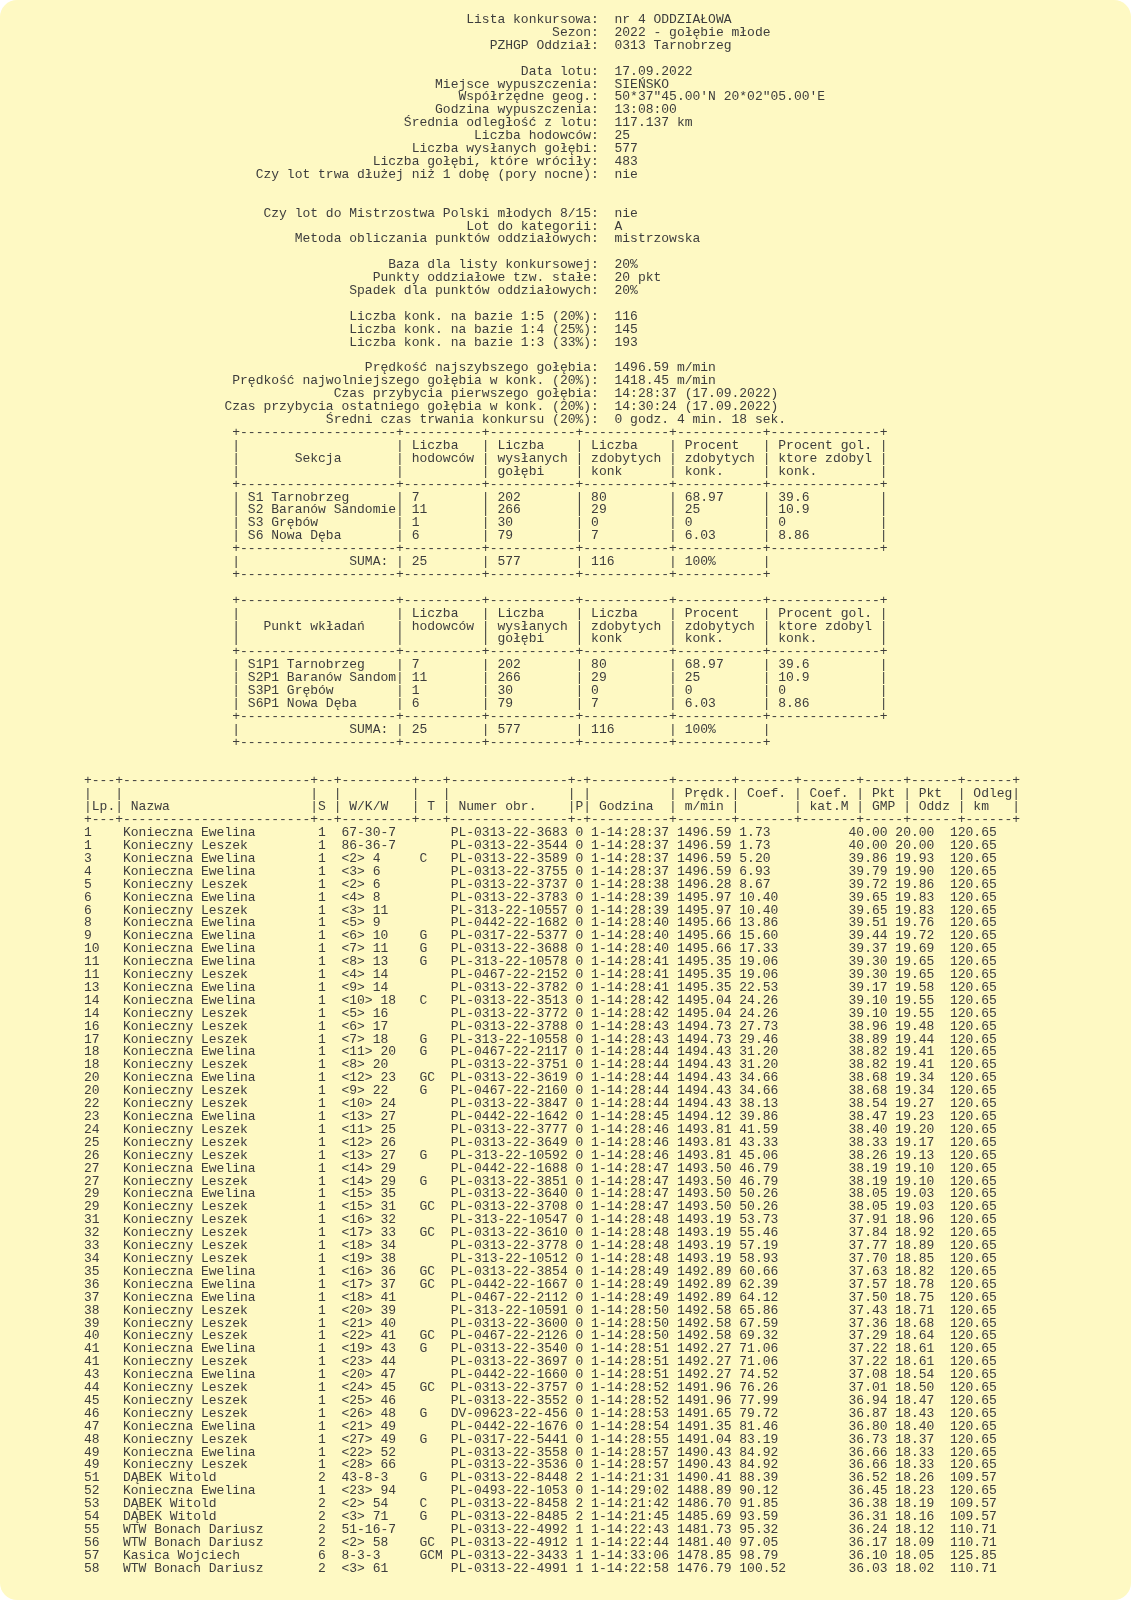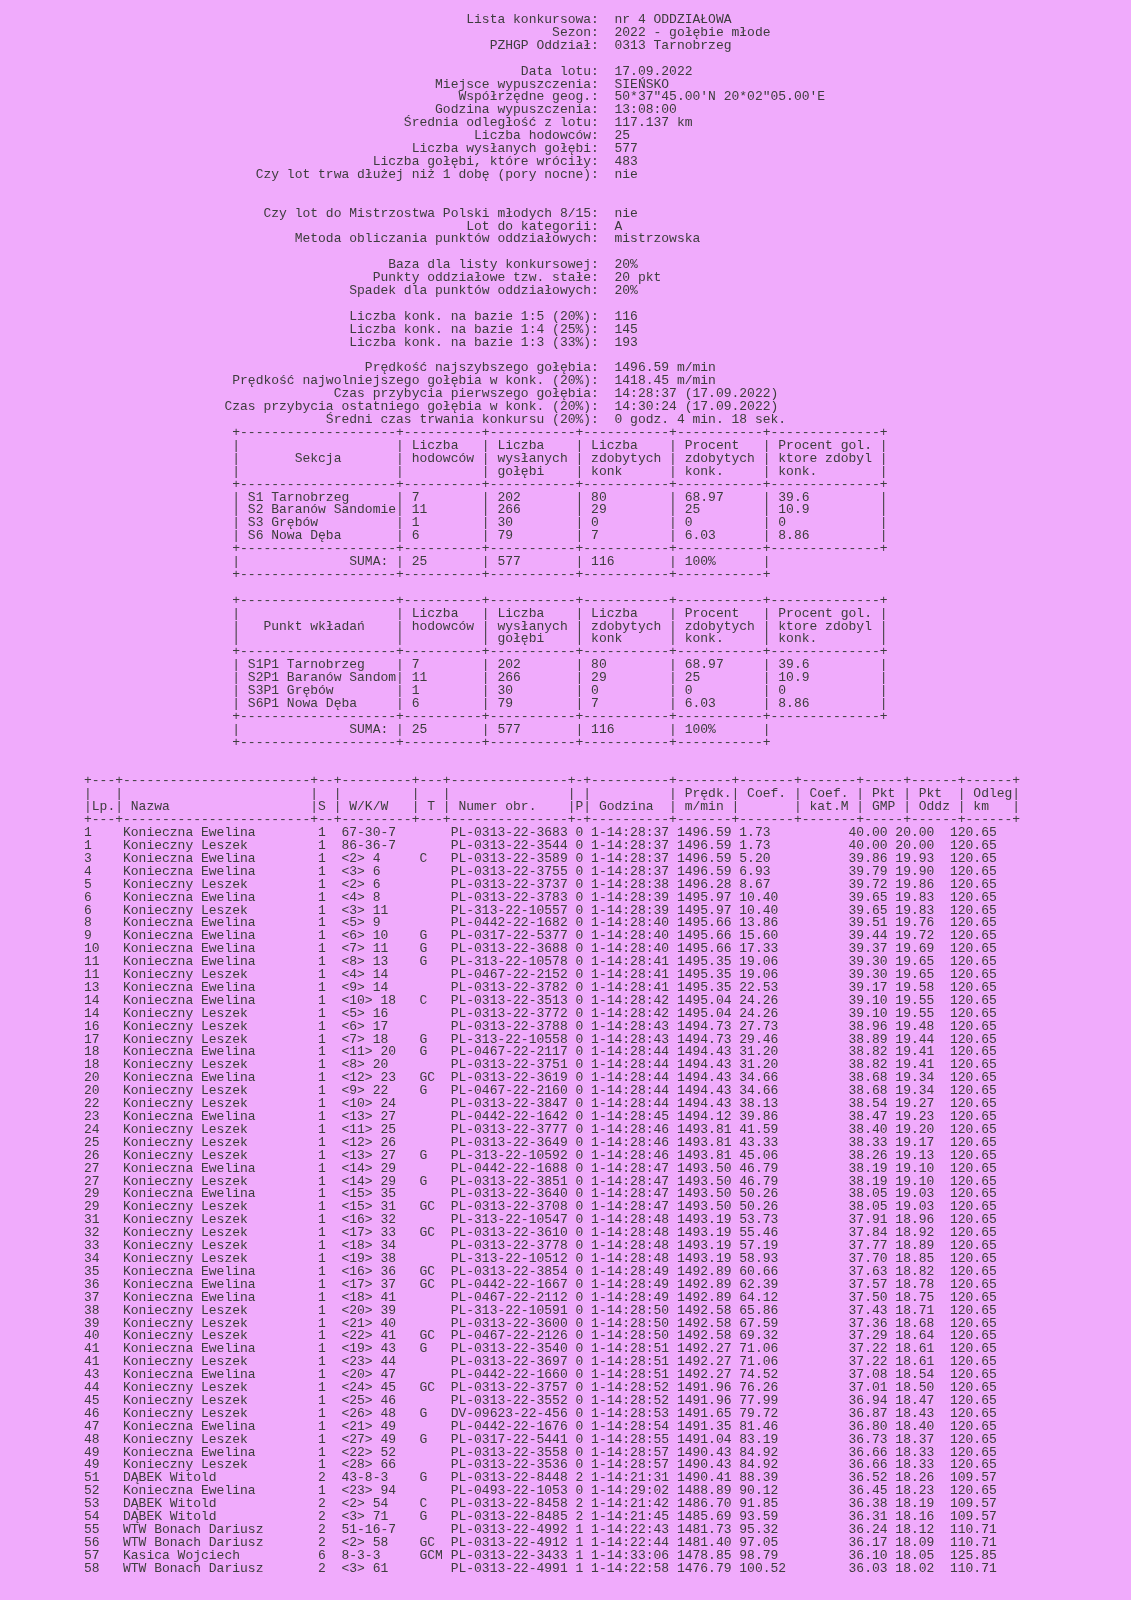--- a/index.html
+++ b/index.html
@@ -1,19 +1,19 @@
 <!DOCTYPE html>
 <html><head>
 <meta charset="utf-8">
 <style>
   html, body { margin: 0; padding: 0; background: #ffffff; }
   body { width: 1131px; height: 1600px; overflow: hidden; }
   .page {
     width: 1131px; height: 1600px; box-sizing: border-box;
-    padding: 14px 0 0 84px; background: #f0abfc;
+    padding: 14px 0 0 84px; background: #fef9c3; border-radius: 17px;
   }
   pre {
     margin: 0;
     font-family: "Liberation Mono", "DejaVu Sans Mono", monospace;
     font-size: 13px;
     line-height: 12.9px;
     color: #3d3d3d;
     white-space: pre;
   }
   pre.summary-2 { margin-top: 12.9px; }

